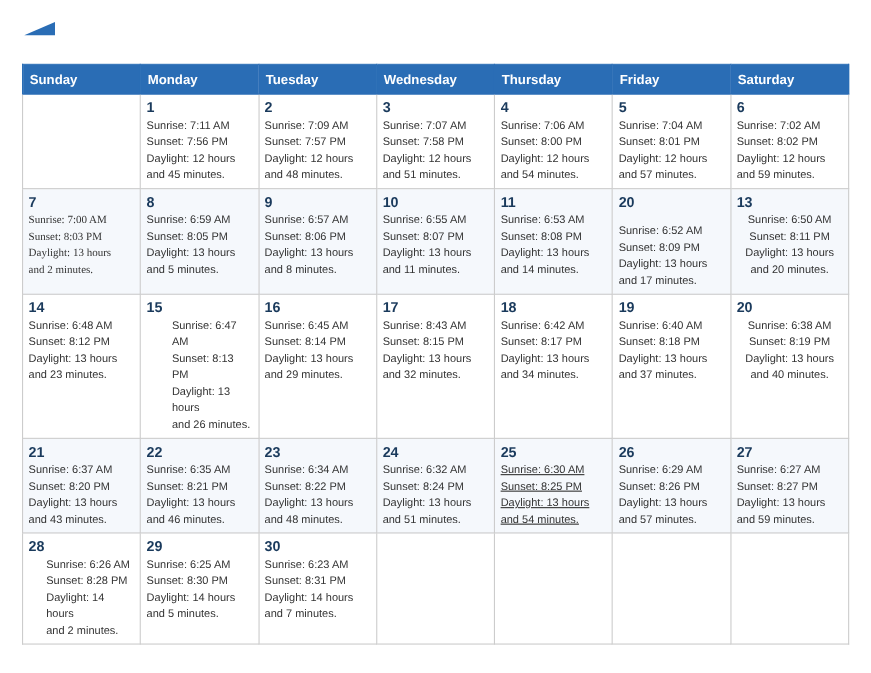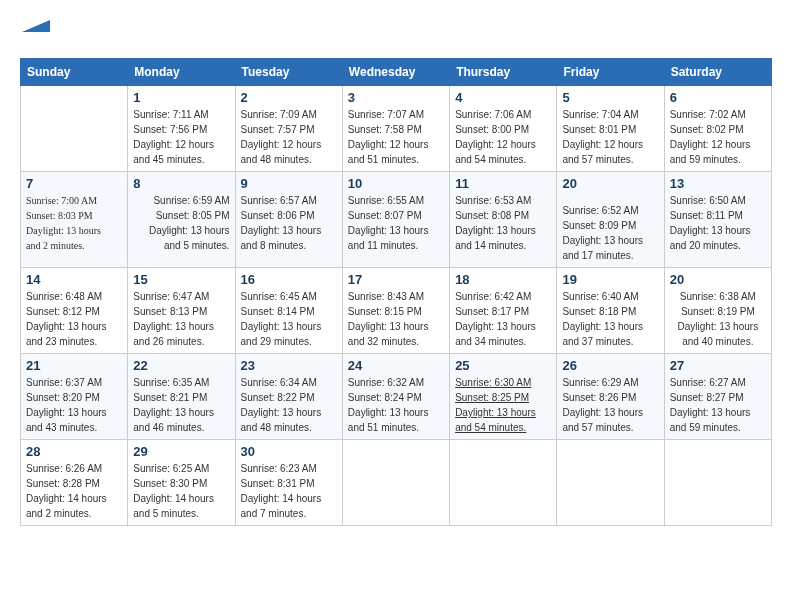--- a/index.html
+++ b/index.html
@@ -166,21 +166,21 @@
       <tr>
         <td>
           <span class="day-number">7</span>
           <div class="day-info" style="white-space: pre-line; font-family: Liberation Serif, serif;">Sunrise: 7:00 AM
 Sunset: 8:03 PM
 Daylight: 13 hours
 and 2 minutes.</div>
         </td>
         <td>
           <span class="day-number">8</span>
-          <div class="day-info" style="white-space: pre-line; text-align: right;">Sunrise: 6:59 AM
+          <div class="day-info" style="white-space: pre-line;">Sunrise: 6:59 AM
 Sunset: 8:05 PM
 Daylight: 13 hours
 and 5 minutes.</div>
         </td>
         <td>
           <span class="day-number">9</span>
           <div class="day-info" style="white-space: pre-line;">Sunrise: 6:57 AM
 Sunset: 8:06 PM
 Daylight: 13 hours
 and 8 minutes.</div>
@@ -201,37 +201,37 @@
         </td>
         <td>
           <span class="day-number">20</span>
           <div class="day-info" style="white-space: pre-line; margin-top: 12px;">Sunrise: 6:52 AM
 Sunset: 8:09 PM
 Daylight: 13 hours
 and 17 minutes.</div>
         </td>
         <td>
           <span class="day-number">13</span>
-          <div class="day-info" style="white-space: pre-line;">Sunrise: 6:50 AM
+          <div class="day-info" style="white-space: pre-line; text-align: center;">Sunrise: 6:50 AM
 Sunset: 8:11 PM
 Daylight: 13 hours
 and 20 minutes.</div>
         </td>
       </tr>
       <tr>
         <td>
           <span class="day-number">14</span>
           <div class="day-info" style="white-space: pre-line;">Sunrise: 6:48 AM
 Sunset: 8:12 PM
 Daylight: 13 hours
 and 23 minutes.</div>
         </td>
         <td>
           <span class="day-number">15</span>
-          <div class="day-info" style="white-space: pre-line;">Sunrise: 6:47 AM
+          <div class="day-info" style="white-space: pre-line; margin-left: 23px;">Sunrise: 6:47 AM
 Sunset: 8:13 PM
 Daylight: 13 hours
 and 26 minutes.</div>
         </td>
         <td>
           <span class="day-number">16</span>
           <div class="day-info" style="white-space: pre-line;">Sunrise: 6:45 AM
 Sunset: 8:14 PM
 Daylight: 13 hours
 and 29 minutes.</div>
@@ -312,21 +312,21 @@
           <span class="day-number">27</span>
           <div class="day-info" style="white-space: pre-line;">Sunrise: 6:27 AM
 Sunset: 8:27 PM
 Daylight: 13 hours
 and 59 minutes.</div>
         </td>
       </tr>
       <tr>
         <td>
           <span class="day-number">28</span>
-          <div class="day-info" style="white-space: pre-line;">Sunrise: 6:26 AM
+          <div class="day-info" style="white-space: pre-line; margin-left: 16px;">Sunrise: 6:26 AM
 Sunset: 8:28 PM
 Daylight: 14 hours
 and 2 minutes.</div>
         </td>
         <td>
           <span class="day-number">29</span>
           <div class="day-info" style="white-space: pre-line;">Sunrise: 6:25 AM
 Sunset: 8:30 PM
 Daylight: 14 hours
 and 5 minutes.</div>

